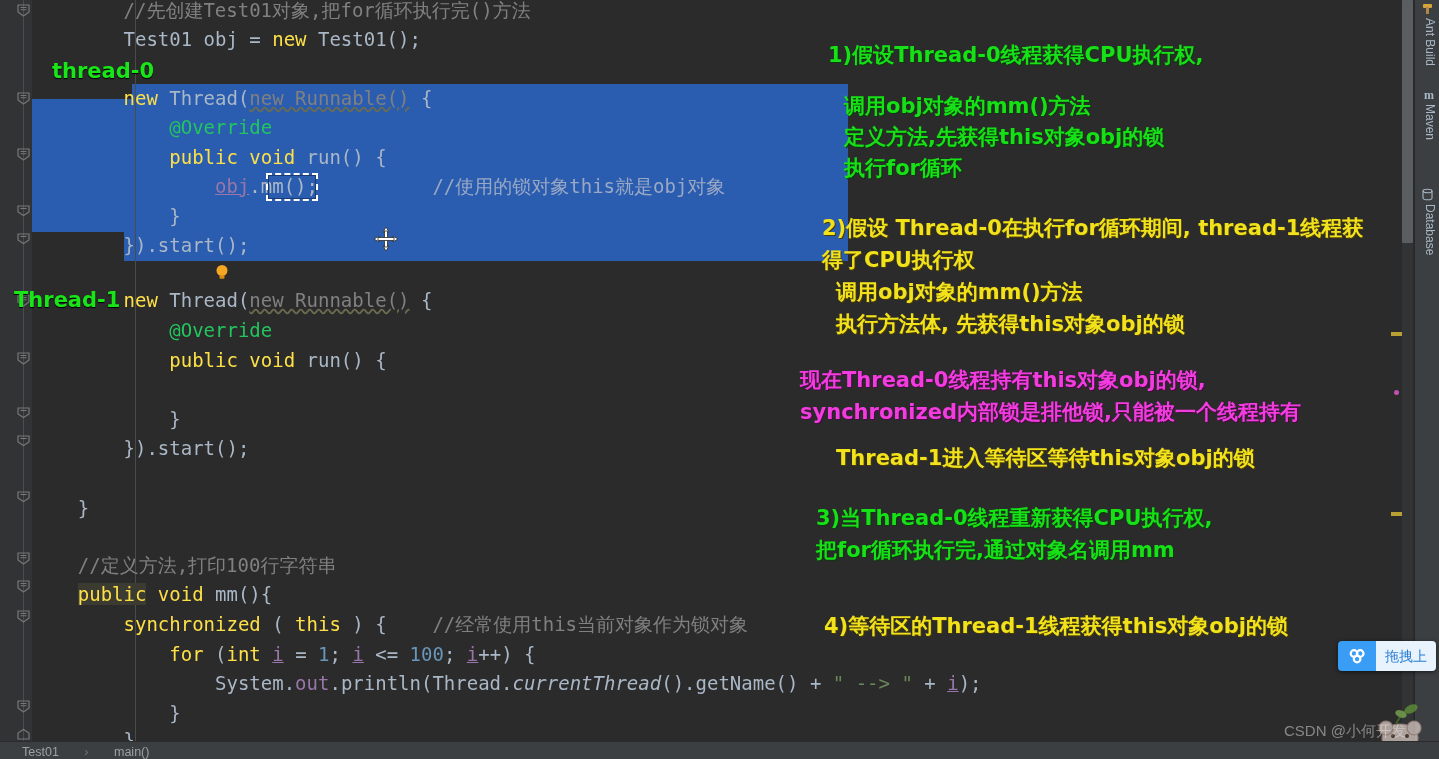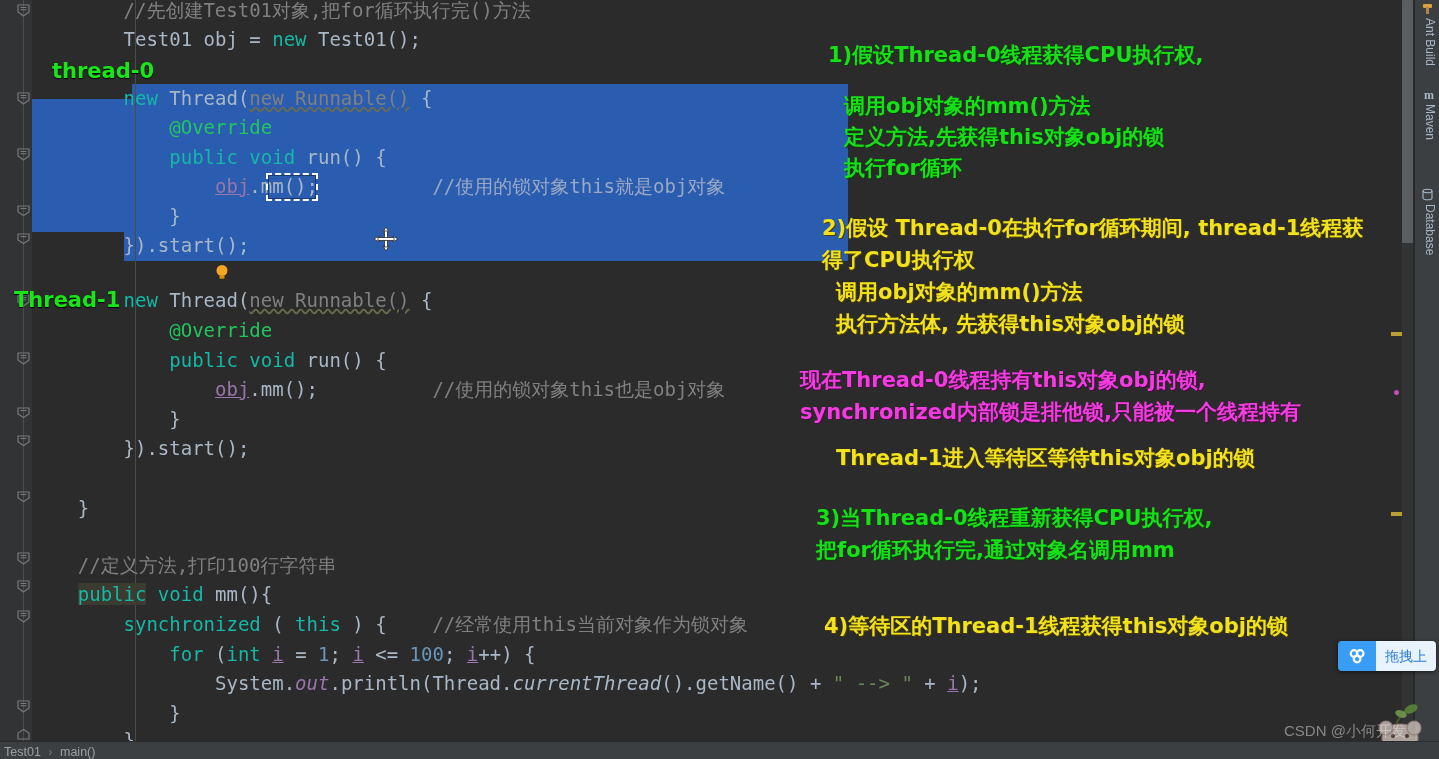--- a/index.html
+++ b/index.html
@@ -23,31 +23,31 @@
 
   .ln{position:absolute;left:0;height:29.5px;white-space:pre;}
 
   
   #selband{position:absolute;left:0;top:99px;width:816px;height:162px;background:#2a5db0;}
   #selband2{position:absolute;left:100px;top:84px;width:716px;height:15px;background:#2a5db0;}
   #selband3{position:absolute;left:0;top:84px;width:100px;height:15px;background:#2b2b2b;}
   #selband4{position:absolute;left:0;top:232px;width:92px;height:29px;background:#2b2b2b;}
 
   
-  .kw{color:#14b8a6;}
+  .kw{color:#fde047;}
   .cls{color:#a9b7c6;}
   .txt{color:#a9b7c6;}
   .cmt{color:#808080;}
   .cmtblue{color:#9aa8c4;}
   .ann{color:#22c55e;}
   .num{color:#6897bb;}
   .str{color:#6a8759;}
   .fld{color:#9876aa;text-decoration:underline;text-decoration-color:#9876aa;}
   .ital{font-style:italic;color:#a9b7c6;}
-  .itpurple{font-style:italic;color:#9876aa;}
+  .itpurple{color:#9876aa;}
   .sq{text-decoration:underline;text-decoration-style:wavy;text-decoration-color:#6b6b4f;}
   .hl{background:#3b3b32;}
 
   
   #objbox{position:absolute;left:234px;top:173px;width:52px;height:28px;
           border:2px dashed #ffffff;box-shadow:0 0 0 1px #1b3a70 inset;box-sizing:border-box;}
   
   #cursor{position:absolute;left:272px;top:196px;width:26px;height:26px;}
 
   
@@ -76,21 +76,21 @@
   #scrollzone{position:absolute;right:24px;top:0;width:26px;height:741px;background:#2b2b2b;}
   #sbtrack{position:absolute;right:26px;top:0;width:11px;height:741px;background:#313335;}
   #sbthumb{position:absolute;right:26px;top:0;width:11px;height:243px;background:#5a5e60;border-radius:1px;}
   .smark{position:absolute;right:37px;width:11px;height:4px;background:#b8a032;}
   .smarkdot{position:absolute;right:40px;width:5px;height:5px;background:#c050b0;border-radius:50%;}
 
   
   #breadcrumb{position:absolute;left:0;bottom:0;width:1439px;height:18px;background:#3c3f41;
               border-top:1px solid #2b2b2b;color:#9aa0a6;font-size:12.5px;
               font-family:"Liberation Sans",sans-serif;padding-top:3px;box-sizing:border-box;}
-  #breadcrumb span{margin-left:4px;}
+  #breadcrumb span{margin-left:22px;}
   .bcsep{color:#6f767c;}
 
   
   #uploadw{position:absolute;left:1338px;top:641px;height:30px;display:flex;align-items:center;
            border-radius:4px;overflow:hidden;box-shadow:0 1px 4px rgba(0,0,0,.6);}
   #uploadw .ubtn{width:38px;height:30px;background:#3a9df5;display:flex;align-items:center;justify-content:center;}
   #uploadw .utext{background:#e8f3fd;color:#2c7fd4;font-size:14px;padding:0 9px;height:30px;
                   line-height:30px;font-family:"Liberation Sans",sans-serif;white-space:nowrap;}
 
   
@@ -225,21 +225,20 @@
     <div class="ln" style="top:231px"><span class="txt">        }).start();</span></div>
     
     <div class="ln" style="top:261px"></div>
     
     <div class="ln" style="top:286px"><span class="txt">        </span><span class="kw">new</span><span class="txt"> Thread(</span><span class="cmt sq">new Runnable()</span><span class="txt"> {</span></div>
     
     <div class="ln" style="top:316px"><span class="ann">            @Override</span></div>
     
     <div class="ln" style="top:346px"><span class="kw">            public void </span><span class="txt">run() {</span></div>
     
-    <div class="ln" style="top:375px"><span class="txt">                </span><span class="fld">obj</span><span class="txt">.mm();          </span><span class="cmt">//使用的锁对象this也是obj对象</span></div>
     
     <div class="ln" style="top:405px"><span class="txt">            }</span></div>
     
     <div class="ln" style="top:434px"><span class="txt">        }).start();</span></div>
     
     <div class="ln" style="top:464px"></div>
     
     <div class="ln" style="top:494px"><span class="txt">    }</span></div>
     
     <div class="ln" style="top:523px"></div>

